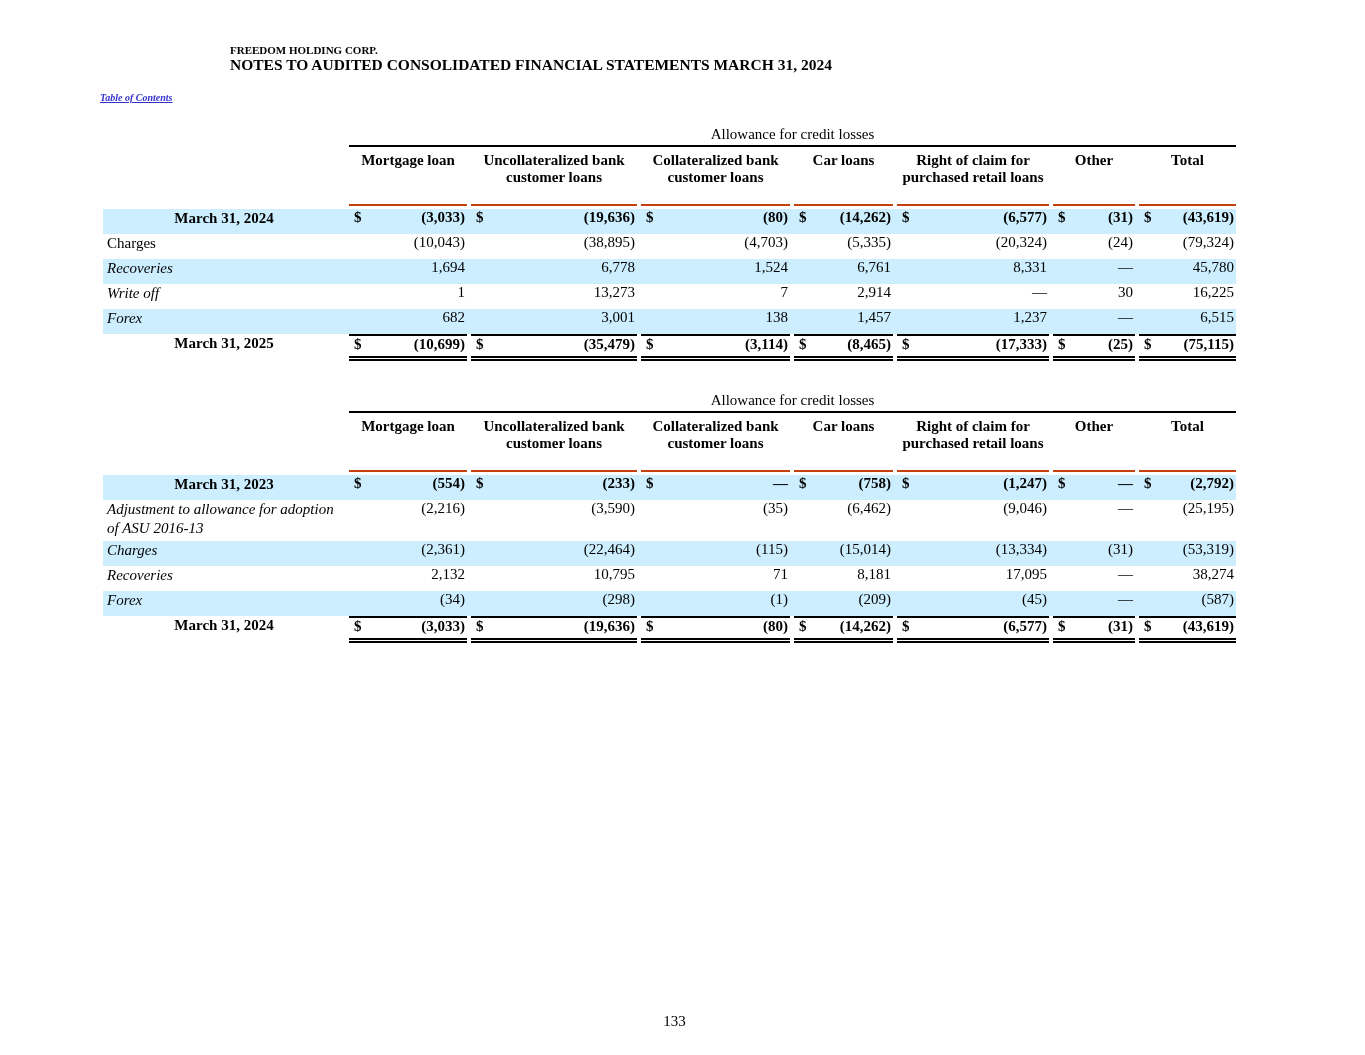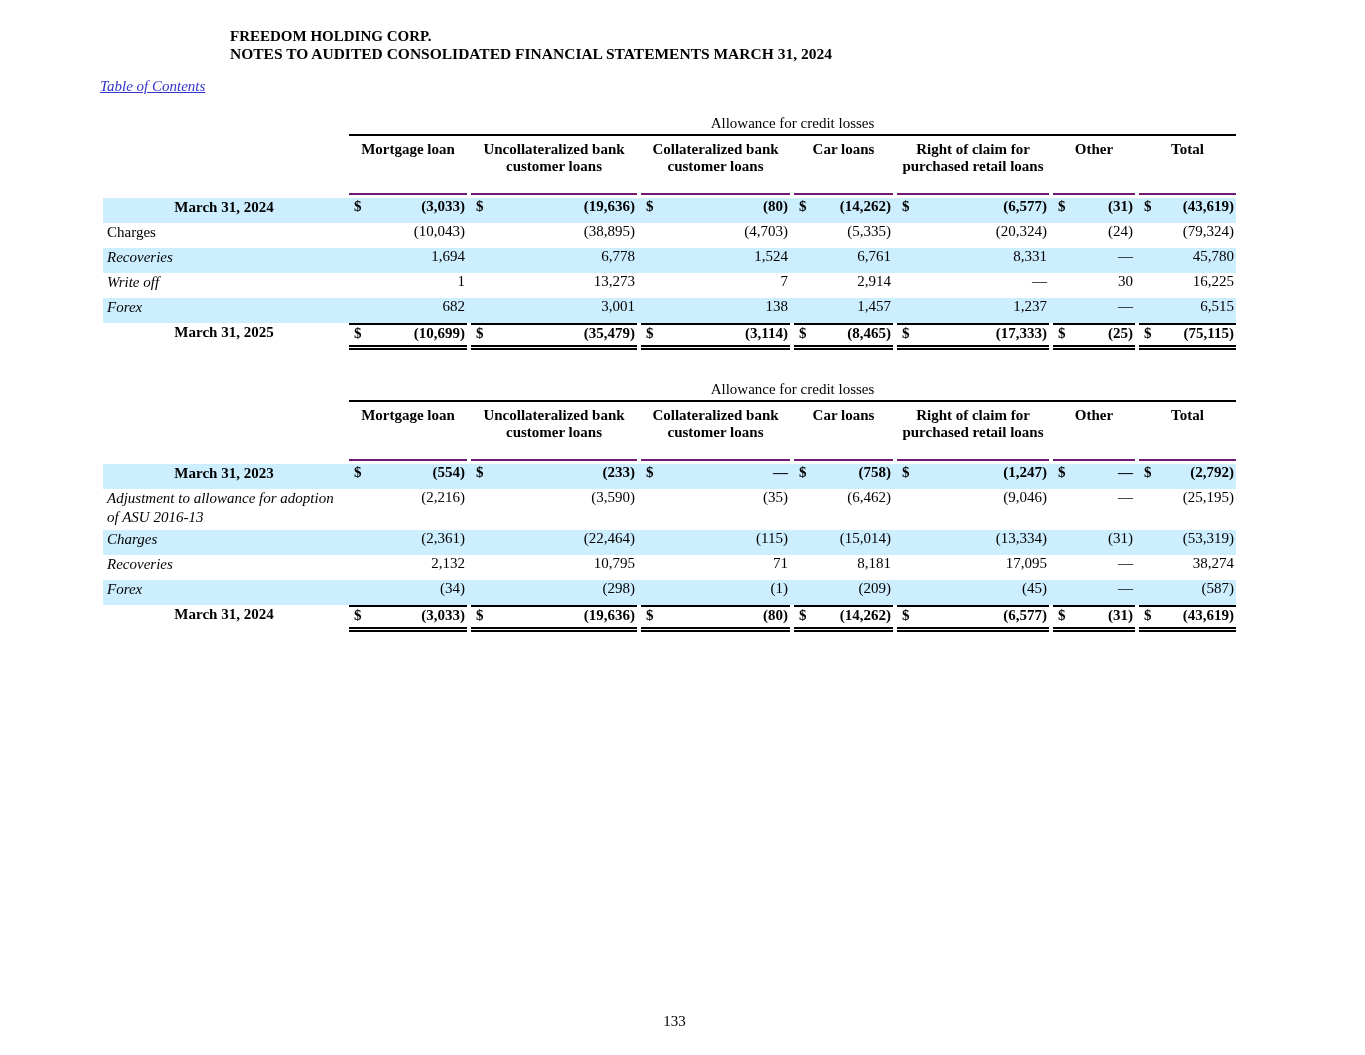--- a/index.html
+++ b/index.html
@@ -3,26 +3,26 @@
 <meta charset="utf-8">
 <style>
   * { box-sizing: border-box; margin: 0; padding: 0; }
   html, body { background: #ffffff; }
   body {
     width: 1365px; height: 1055px; position: relative; overflow: hidden;
     font-family: "Liberation Serif", "DejaVu Serif", serif;
     color: #000; font-size: 15px;
   }
   .toc-link {
-    position: absolute; left: 100px; top: 78px;
-    font-style: italic; font-size: 15px;
-    color: var(--link, #3333cc); text-decoration: underline; cursor: pointer;
+    position: absolute; left: 100px; top: 92px;
+    font-style: italic; font-size: 10px;
+    color: var(--link, #3333cc); text-decoration: underline; cursor: pointer; font-weight: bold;
   }
   .doc-header { padding-top: 28px; margin-left: 230px; }
-  .company { font-weight: bold; font-size: 15px; }
+  .company { font-weight: bold; font-size: 11px; margin-top: 16px; }
   .notes-title { font-weight: bold; font-size: 15.5px; }
   .subtitle {
     font-weight: bold; font-size: 15.5px; margin-top: 2px;
     width: 847px; border-bottom: 2px solid #000; padding-bottom: 3px;
   }
 
   .fin-table { margin-left: 103px; width: 1133px; }
   #table-1 { margin-top: 52px; }
   #table-2 { margin-top: 30px; }
 
@@ -36,21 +36,21 @@
   .c7 { width: 97px;  flex: none; }
 
   .t-caption-row { display: flex; column-gap: 4px; }
   .caption-cell {
     flex: 1; text-align: center; font-weight: normal;
     border-bottom: 2px solid #000; padding-bottom: 2px;
   }
   .t-head-row { display: flex; column-gap: 4px; margin-top: 3px; }
   .head-cell {
     font-weight: bold; text-align: center; line-height: 17px;
-    padding-top: 2px; height: 56px; border-bottom: 2px solid #701a75;
+    padding-top: 2px; height: 56px; border-bottom: 2px solid #c2410c;
   }
   .t-body { margin-top: 3px; }
   .t-row { display: flex; column-gap: 4px; align-items: flex-start; min-height: 25px; }
   .row-hl { background: var(--hl, #cceeff); }
   .bold { font-weight: bold; }
   .lbl { padding-left: 4px; padding-bottom: 3px; line-height: 19px; }
   .lbl.it { font-style: italic; }
   .lbl.ctr { text-align: center; padding-left: 0; }
   .num {
     display: flex; justify-content: space-between; align-items: flex-end;

